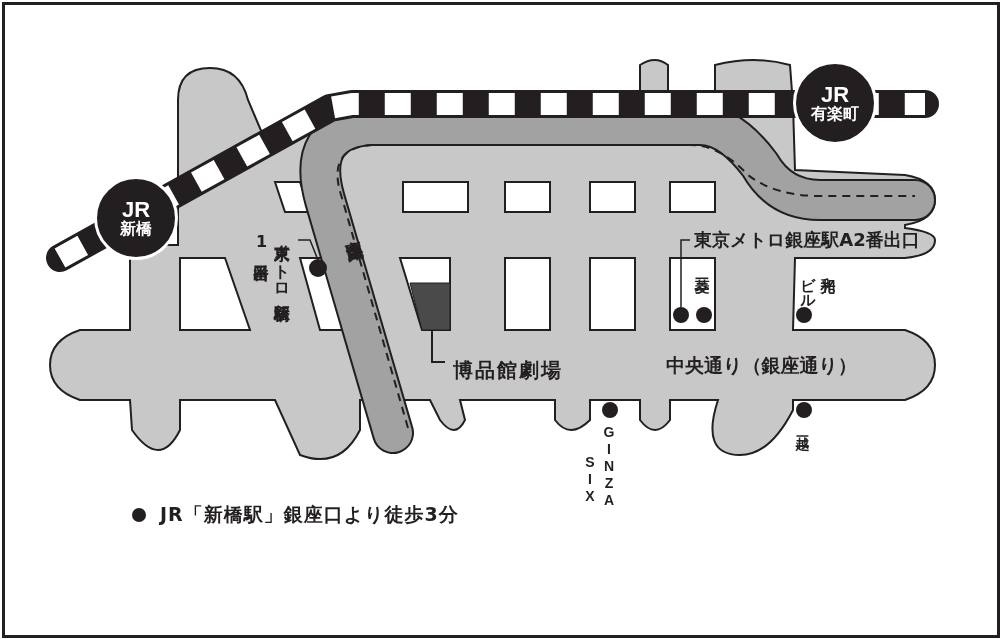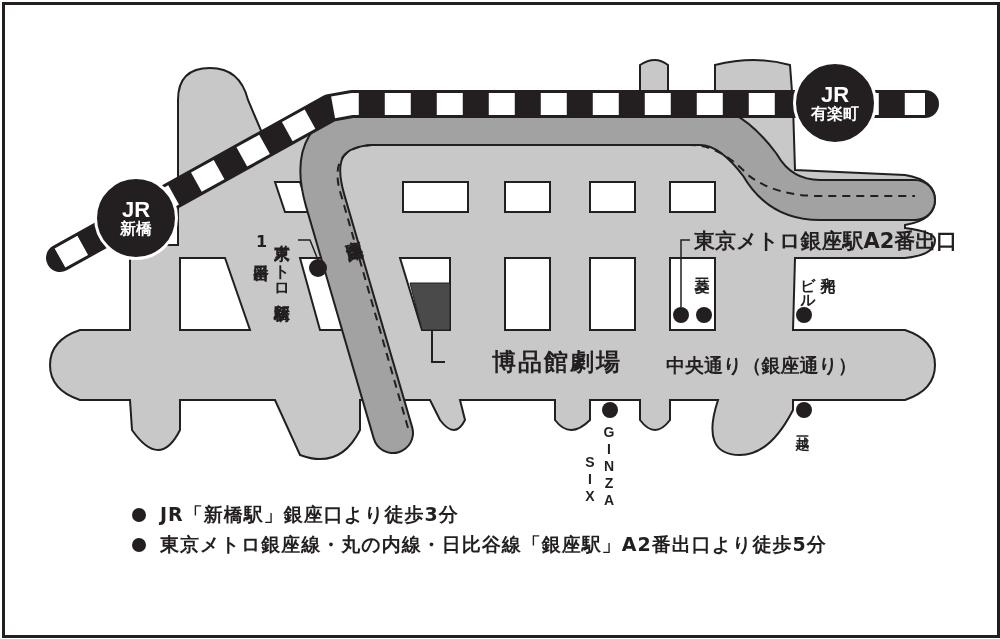--- a/index.html
+++ b/index.html
@@ -73,32 +73,28 @@
   <span class="l2">新橋</span>
 </div>
 <div class="station" style="left:793px;top:61px;width:78px;height:78px;">
   <span class="l1">JR</span>
   <span class="l2">有楽町</span>
 </div>
 
 <div class="lbl vert" style="left:340px;top:230px;font-size:17px;transform:rotate(-15deg);transform-origin:top left;">高速道路</div>
 <div class="lbl vert" style="left:253px;top:232px;font-size:16px;">1番出口</div>
 <div class="lbl vert" style="left:274px;top:232px;font-size:16px;">東京メトロ新橋駅</div>
-<div class="lbl" style="left:694px;top:231px;font-size:21px;">東京メトロ銀座駅A2番出口</div>
-<div class="lbl" style="left:453px;top:350px;font-size:24px;letter-spacing:2px;margin-left:39px;">博品館劇場</div>
+<div class="lbl" style="left:694px;top:231px;font-size:18px;">東京メトロ銀座駅A2番出口</div>
+<div class="lbl" style="left:453px;top:360px;font-size:20px;letter-spacing:2px;">博品館劇場</div>
 <div class="lbl" style="left:666px;top:356px;font-size:19px;">中央通り（銀座通り）</div>
 <div class="lbl vert" style="left:694px;top:266px;font-size:15px;">三菱</div>
 <div class="lbl vert" style="left:820px;top:266px;font-size:15px;">和光</div>
 <div class="lbl vert" style="left:800px;top:266px;font-size:15px;">ビル</div>
 <div class="lbl vert" style="left:602px;top:424px;font-size:14px;font-family:'Liberation Sans',sans-serif;">GINZA</div>
 <div class="lbl vert" style="left:583px;top:454px;font-size:14px;font-family:'Liberation Sans',sans-serif;">SIX</div>
 <div class="lbl vert" style="left:796px;top:425px;font-size:14px;">三越</div>
 
 <div class="access">
   <div class="row">
     <span class="dot"></span>
     <span>JR「新橋駅」銀座口より徒歩3分</span>
   </div>
-  <div class="row">
-    <span class="dot"></span>
-    <span>東京メトロ銀座線・丸の内線・日比谷線「銀座駅」A2番出口より徒歩5分</span>
-  </div>
 </div>
 
 </body></html>

